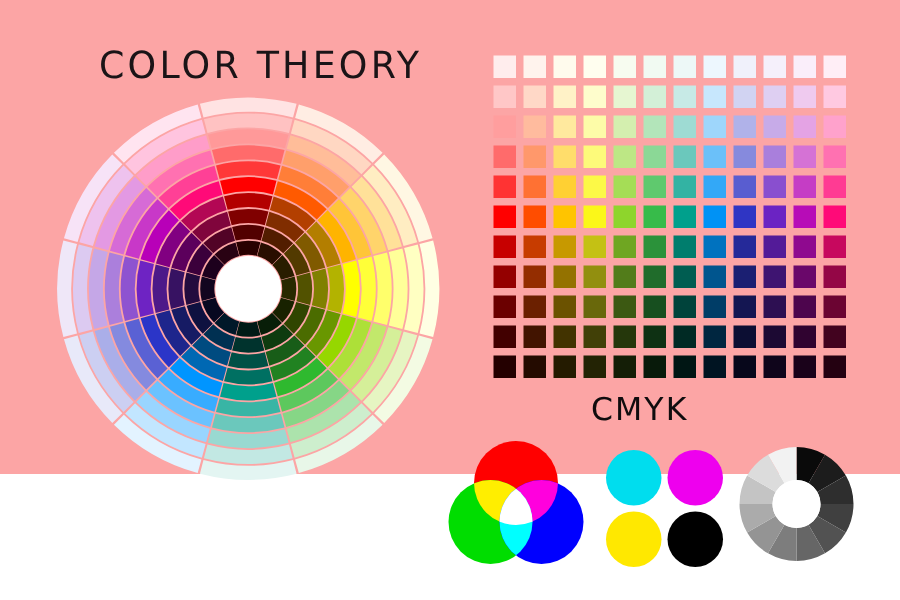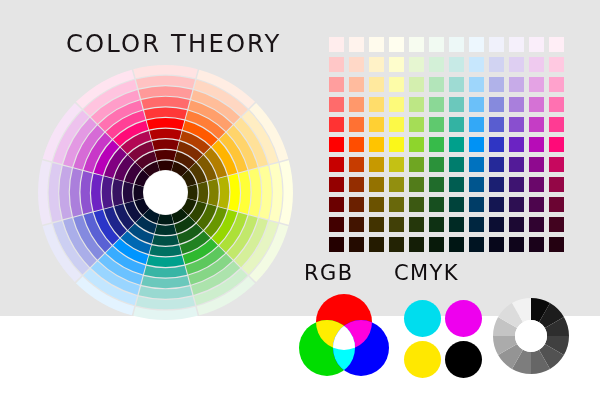--- a/index.html
+++ b/index.html
@@ -13,21 +13,21 @@
     position: relative;
     overflow: hidden;
     font-family: "Liberation Sans", sans-serif;
     -webkit-font-smoothing: antialiased;
   }
   #poster {
     position: absolute;
     left: 0; top: 0;
     width: 600px;
     height: 316px;
-    background: #e5e5e5;
+    background: #fca5a5;
   }
 
   
   #title {
     position: absolute;
     left: 66px;
     top: 29px;
     font-size: 25px;
     letter-spacing: 2.2px;
     color: #1a1417;
@@ -391,21 +391,20 @@
       <div class="swatch" style="background: rgb(20, 30, 6);"></div>
       <div class="swatch" style="background: rgb(8, 26, 10);"></div>
       <div class="swatch" style="background: rgb(0, 22, 20);"></div>
       <div class="swatch" style="background: rgb(0, 20, 34);"></div>
       <div class="swatch" style="background: rgb(7, 7, 27);"></div>
       <div class="swatch" style="background: rgb(15, 5, 27);"></div>
       <div class="swatch" style="background: rgb(26, 2, 26);"></div>
       <div class="swatch" style="background: rgb(36, 1, 17);"></div>
     </div>
 
-  <div class="sec-label" id="label-rgb">RGB</div>
   <div class="sec-label" id="label-cmyk">CMYK</div>
 
   <svg id="rgb-venn" viewBox="0 0 92 86">
     <defs>
       <clipPath id="clip-r">
           <circle cx="46" cy="30" r="28"></circle>
         </clipPath>
       <clipPath id="clip-g">
           <circle cx="29" cy="56" r="28"></circle>
         </clipPath>

